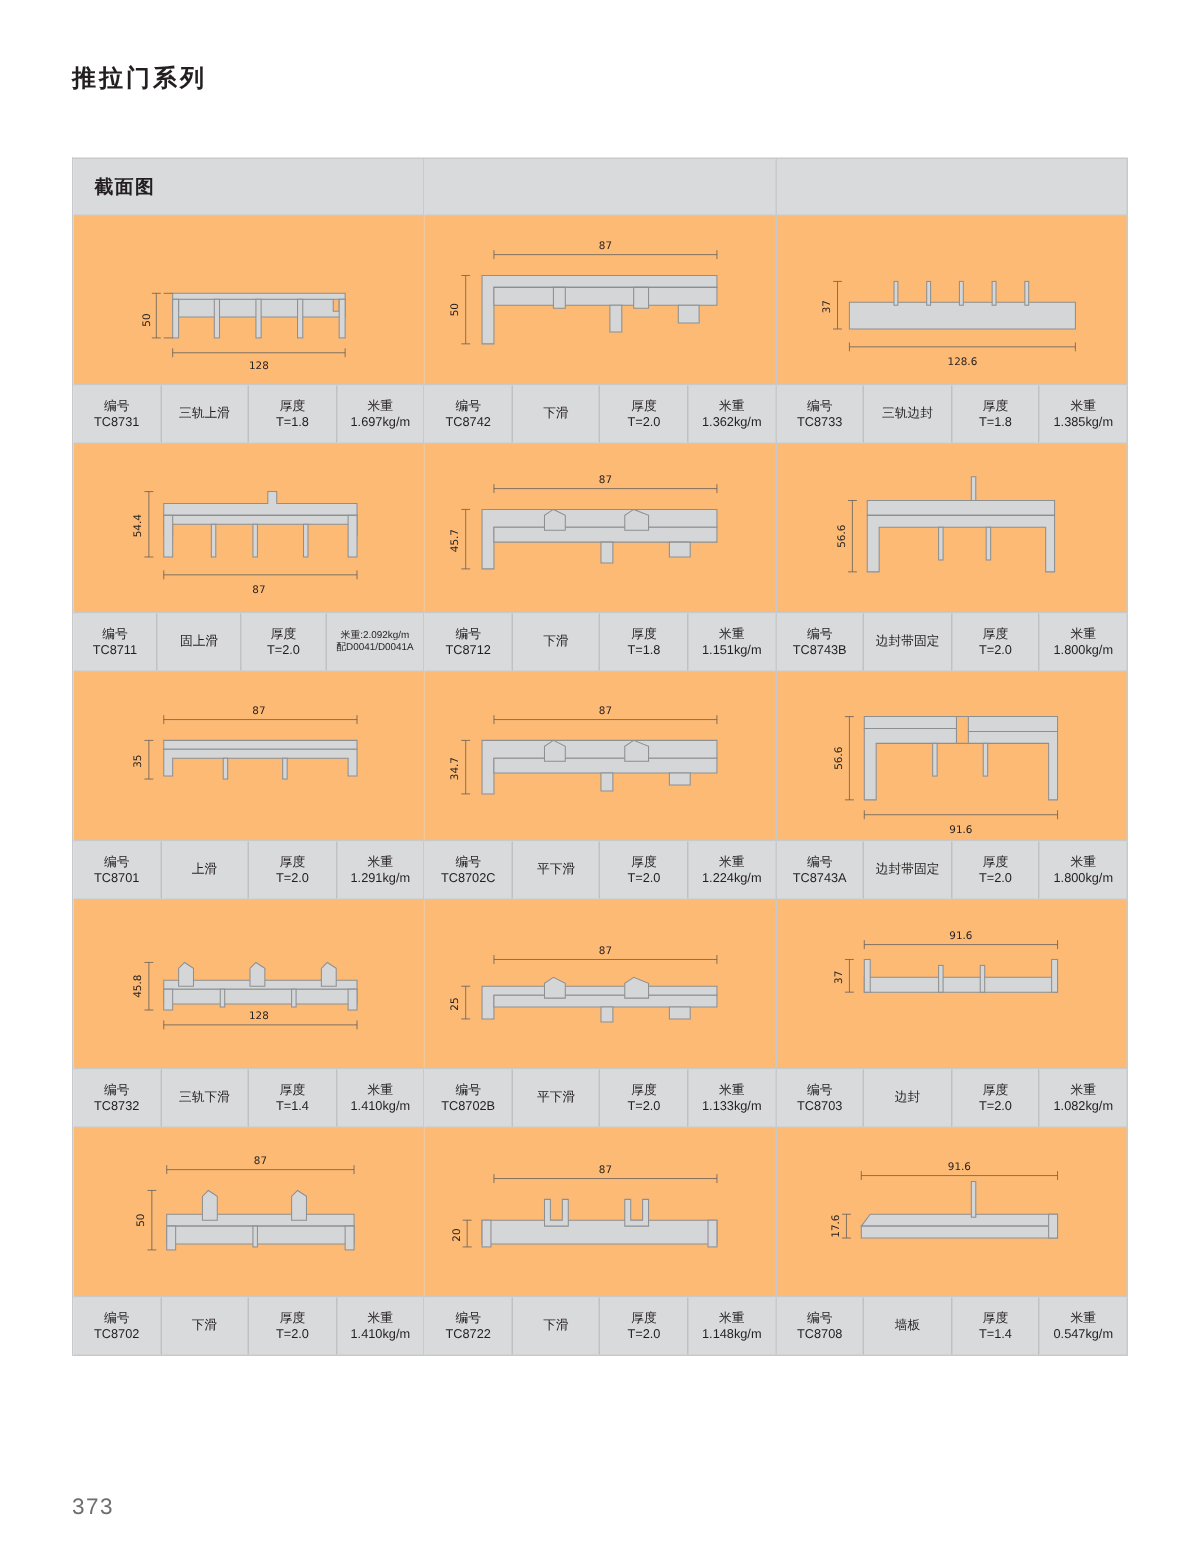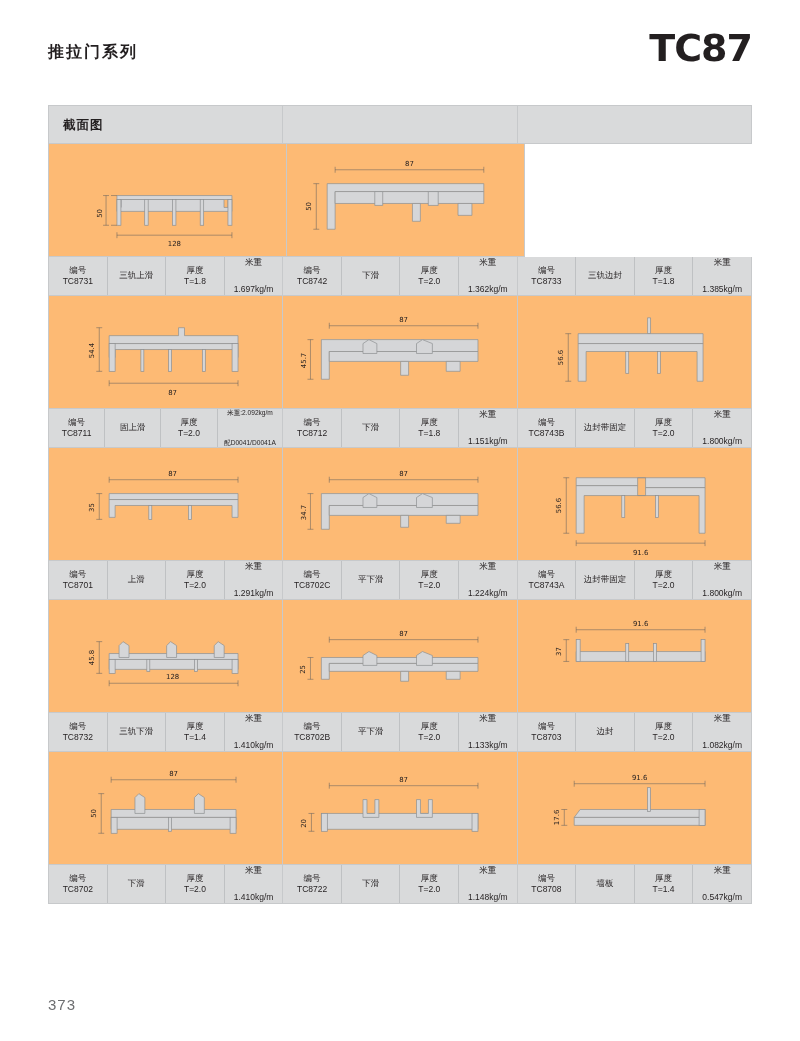--- a/index.html
+++ b/index.html
@@ -55,21 +55,21 @@
 
   
   .spec-row .cell { height:39px; background:#d9dadb; padding:0; }
   .spec-inner { display:flex; width:100%; height:100%; }
   .spec-col {
     flex:1 1 0; height:100%;
     display:flex; flex-direction:column; align-items:center; justify-content:center;
     border-right:1px solid #bfc1c3;
     padding:0 1px;
   }
-  .spec-col:last-child { border-right:none;justify-content:space-between; }
+  .spec-col:last-child { border-right:none; }
   .spec-col .k { font-size:8.5px; color:#231f20; line-height:1.35; }
   .spec-col .v { font-size:8.5px; color:#231f20; line-height:1.35; }
   .spec-col .v.small { font-size:6.6px; line-height:1.25; text-align:center; }
   .spec-col.wide { flex:1.18 1 0; }
 
   
   .folio {
     position:absolute; left:48px; bottom:28px;
     font-size:15px; color:#6d6e70; letter-spacing:1px;
   }
@@ -79,21 +79,20 @@
   .dim  { stroke:#58595b; stroke-width:0.5; fill:none; }
   .dimtxt { font-family:"DejaVu Sans", sans-serif; font-size:7px; fill:#231f20; }
 </style>
 </head>
 <body>
 
 <div class="page">
 
   <div class="header">
     <div class="header-title">推拉门系列</div>
-    <div class="header-code">TC87</div>
   </div>
 
   <div class="grid">
 
     <div class="row banner-row">
       <div class="cell">
         <span class="banner-label">截面图</span>
       </div>
       <div class="cell"></div>
       <div class="cell"></div>
@@ -150,20 +149,44 @@
           <text class="dimtxt" x="121" y="22" text-anchor="middle">87</text>
           <g class="dim">
             <line x1="27" y1="40" x2="27" y2="86"></line>
             <line x1="24" y1="40" x2="30" y2="40"></line>
             <line x1="24" y1="86" x2="30" y2="86"></line>
           </g>
           <text class="dimtxt" x="22" y="63" transform="rotate(-90 22,63)" text-anchor="middle">50</text>
         </svg>
       </div>
 
+      <div class="cell draw-cell">
+        <svg viewBox="0 0 234 113">
+          <g class="prof">
+            <path d="M48,58 L48,76 L200,76 L200,58 Z"></path>
+            <rect x="78" y="44" width="2.6" height="16"></rect>
+            <rect x="100" y="44" width="2.6" height="16"></rect>
+            <rect x="122" y="44" width="2.6" height="16"></rect>
+            <rect x="144" y="44" width="2.6" height="16"></rect>
+            <rect x="166" y="44" width="2.6" height="16"></rect>
+          </g>
+          <g class="dim">
+            <line x1="40" y1="44" x2="40" y2="76"></line>
+            <line x1="37" y1="44" x2="43" y2="44"></line>
+            <line x1="37" y1="76" x2="43" y2="76"></line>
+          </g>
+          <text class="dimtxt" x="35" y="61" transform="rotate(-90 35,61)" text-anchor="middle">37</text>
+          <g class="dim">
+            <line x1="48" y1="88" x2="200" y2="88"></line>
+            <line x1="48" y1="85" x2="48" y2="91"></line>
+            <line x1="200" y1="85" x2="200" y2="91"></line>
+          </g>
+          <text class="dimtxt" x="124" y="100" text-anchor="middle">128.6</text>
+        </svg>
+      </div>
     </div>
 
     <div class="row spec-row">
       <div class="cell">
         <div class="spec-inner">
           <div class="spec-col">
             <span class="k">编号</span>
             <span class="v">TC8731</span>
           </div>
           <div class="spec-col">

